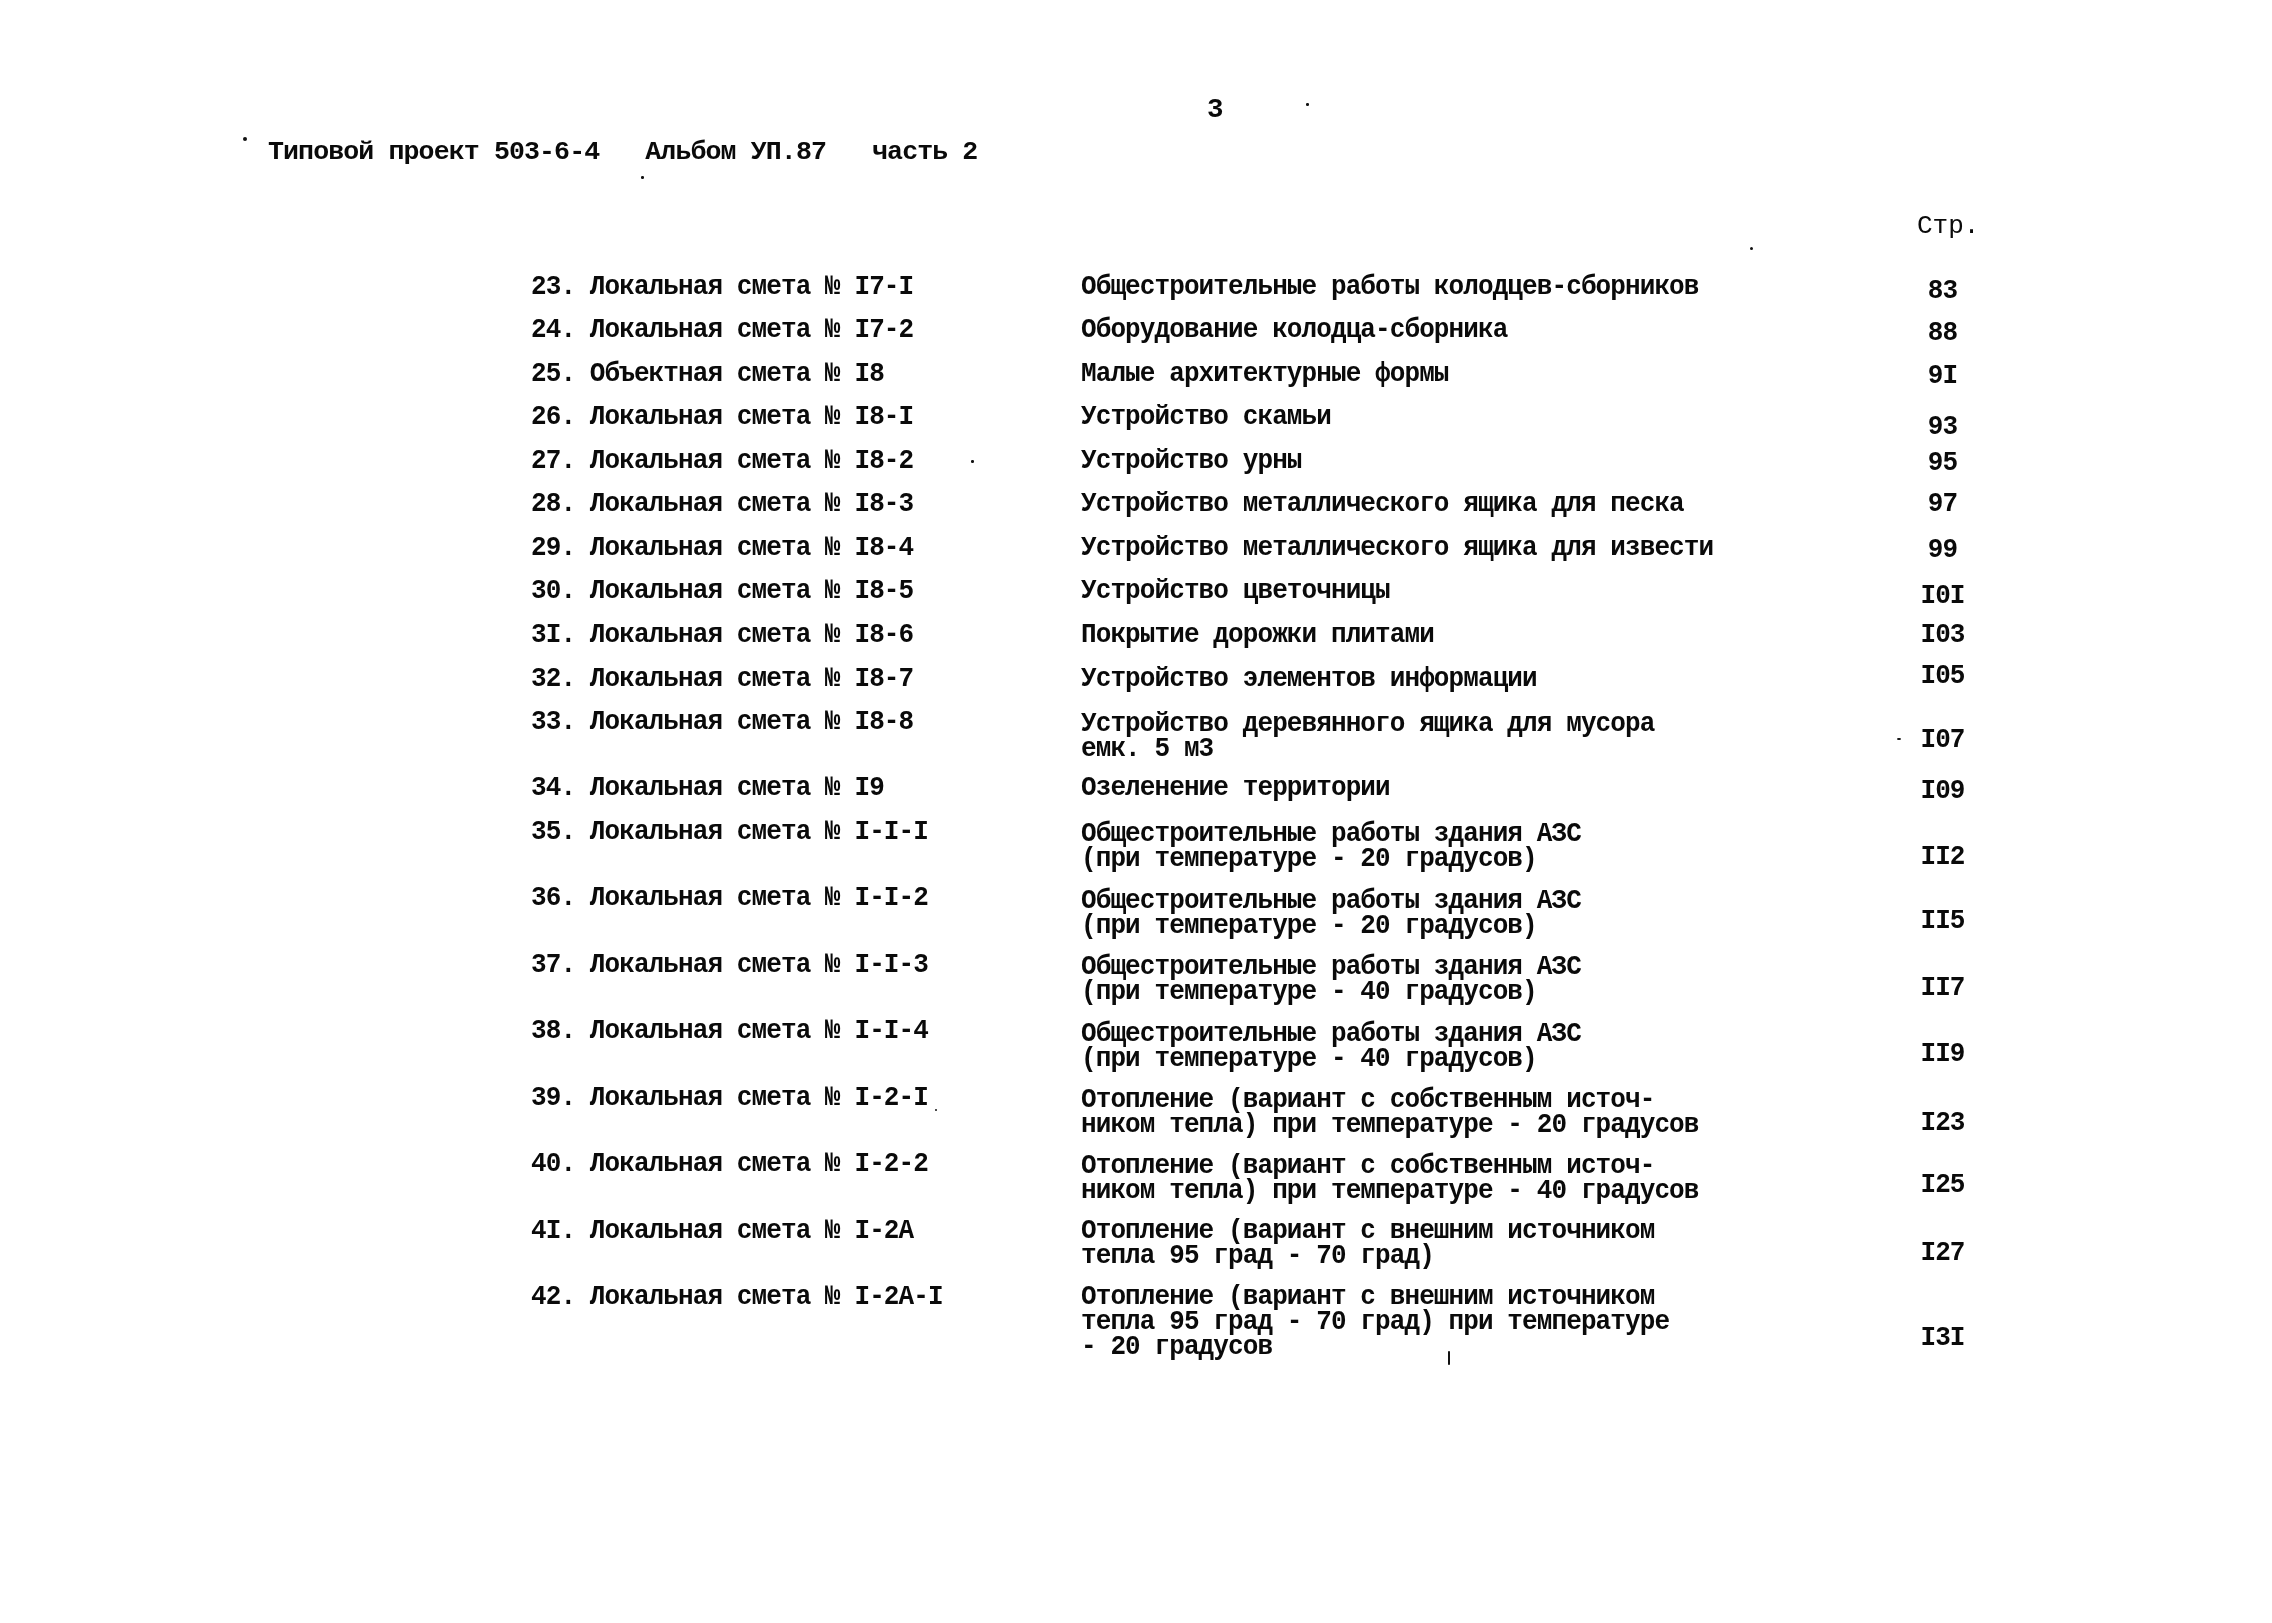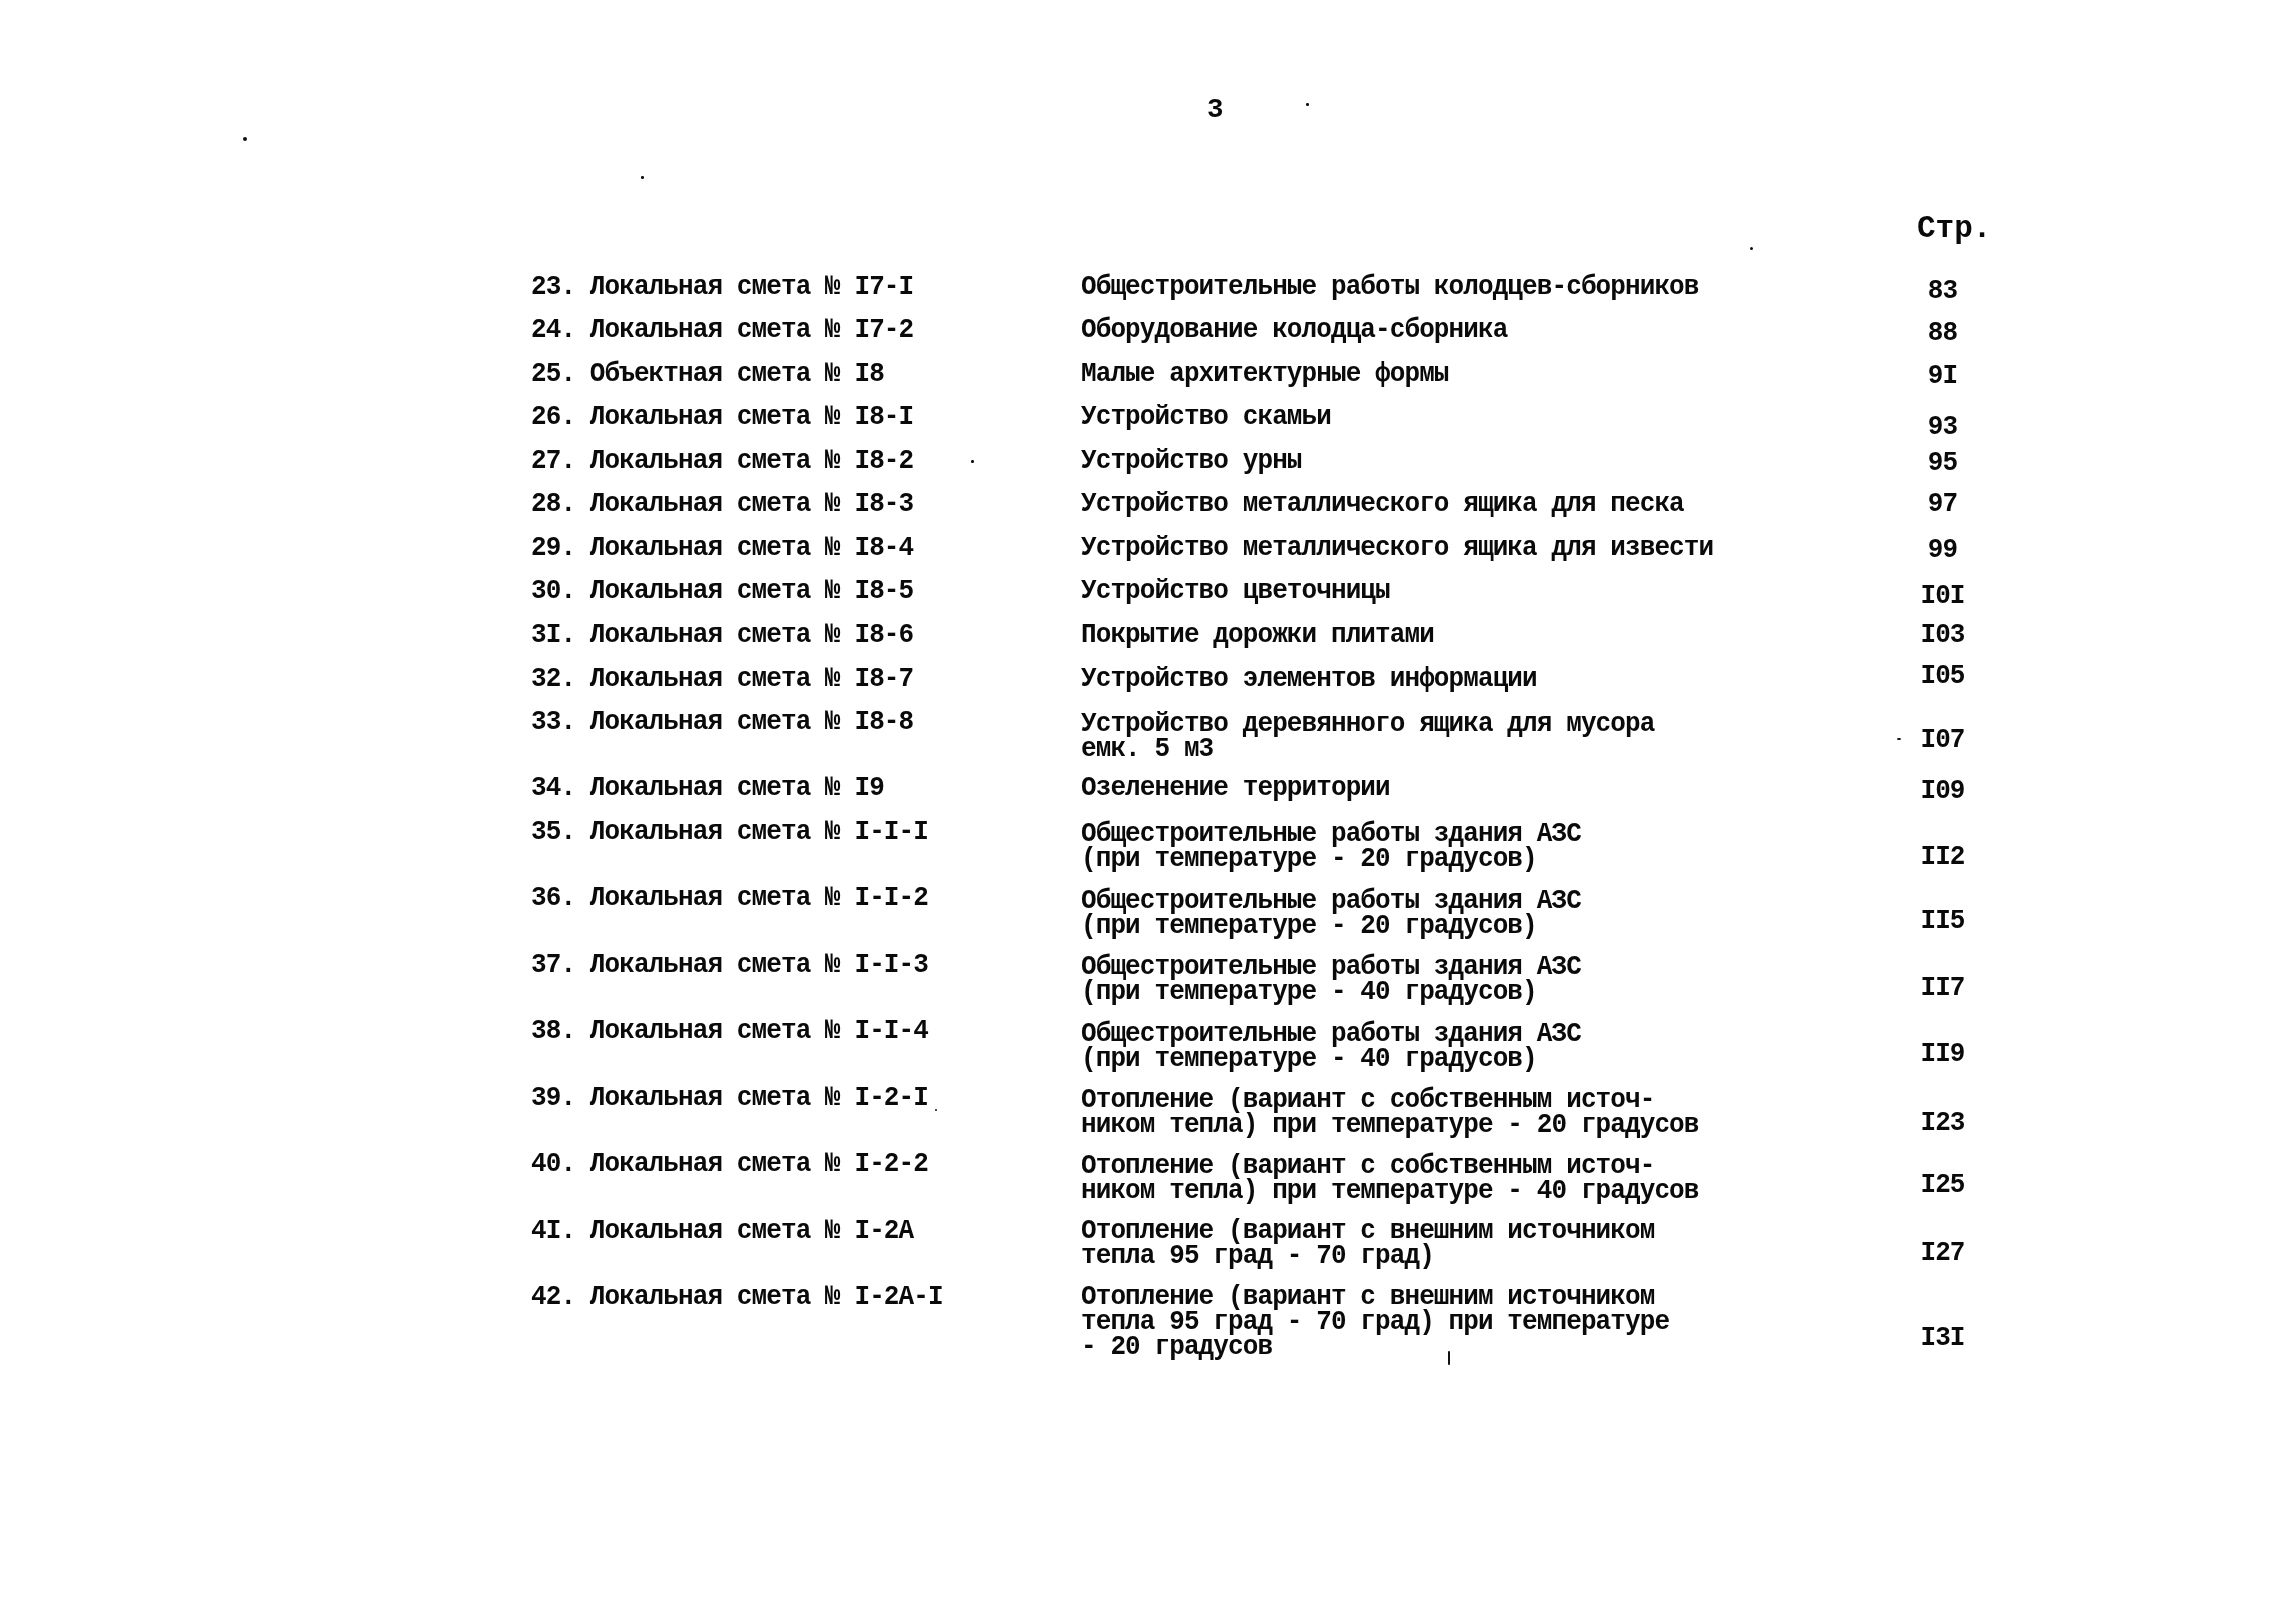--- a/index.html
+++ b/index.html
@@ -4,33 +4,34 @@
 <style>
   html, body { margin: 0; padding: 0; background: #ffffff; }
   body { width: 2273px; height: 1623px; position: relative; overflow: hidden;
          font-family: "Liberation Mono", "DejaVu Sans Mono", monospace; color: #0a0a0a; }
   .page { position: absolute; left: 0; top: 0; width: 2273px; height: 1623px; background: #fff; }
   .t { position: absolute; white-space: pre; font-weight: bold; font-size: 26px; line-height: 23px;
        letter-spacing: -0.9px; transform: scaleY(1.08); transform-origin: left top; }
   .pnum { position: absolute; left: 1207px; top: 94px; font-size: 27.5px; font-weight: bold; }
   .header { position: absolute; left: 268px; top: 137px; font-size: 26.6px; font-weight: bold; white-space: pre; letter-spacing: -0.9px; }
   .header span { margin-right: 46px; }
-  .col-head { position: absolute; left: 1917px; top: 211px; font-size: 31px; font-weight: bold; }
+  .col-head { position: absolute; left: 1917px; top: 211px; font-size: 26px; font-weight: normal; }
   .num { position: absolute; left: 531px; width: 504px; }
   .desc { position: absolute; left: 1081px; width: 733px; white-space: pre-line; }
   .page-ref { position: absolute; width: 73px; text-align: center; left: 1906px; }
   .speck { position: absolute; background: #111; border-radius: 50%; }
 </style>
 </head>
 <body>
 
 <div class="page">
 
   <div class="pnum">3</div>
 
+  <div class="header"><span>Типовой проект 503-6-4</span><span>Альбом УП.87</span><span>часть 2</span></div>
 
   <div class="col-head">Стр.</div>
 
   <div id="toc">
 
     <div class="row" style="--top:284px">
       <div class="t num" style="top:275px"><span>23.</span> <span>Локальная смета № I7-I</span></div>
       <div class="t desc" style="top:275px">Общестроительные работы колодцев-сборников</div>
       <div class="t page-ref" style="top:279px">83</div>
     </div>

